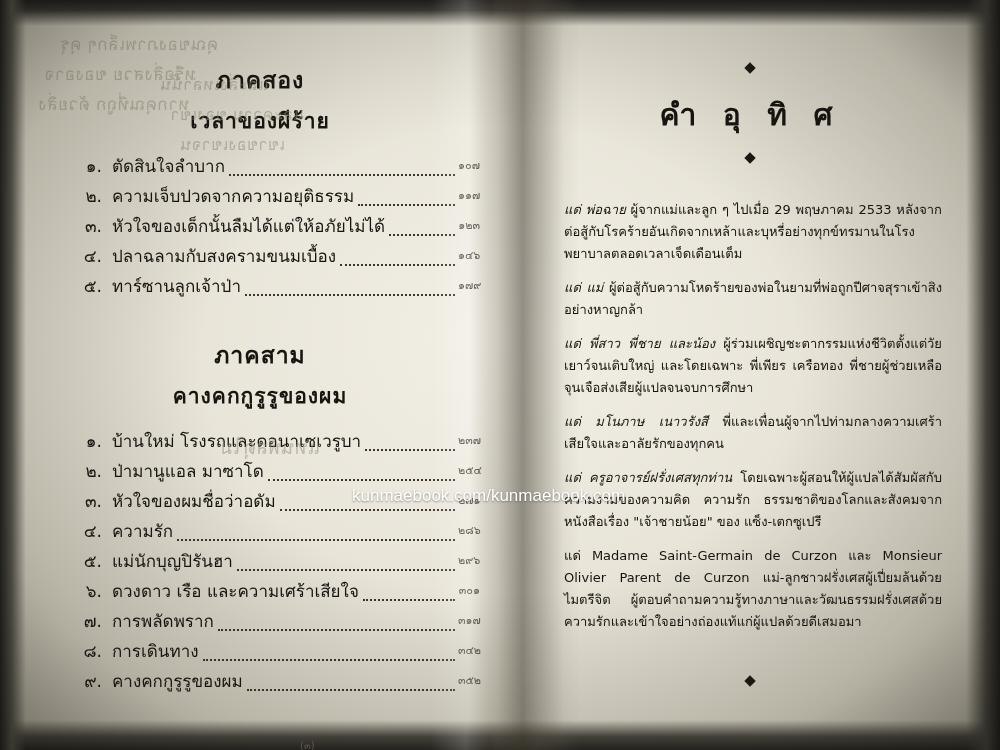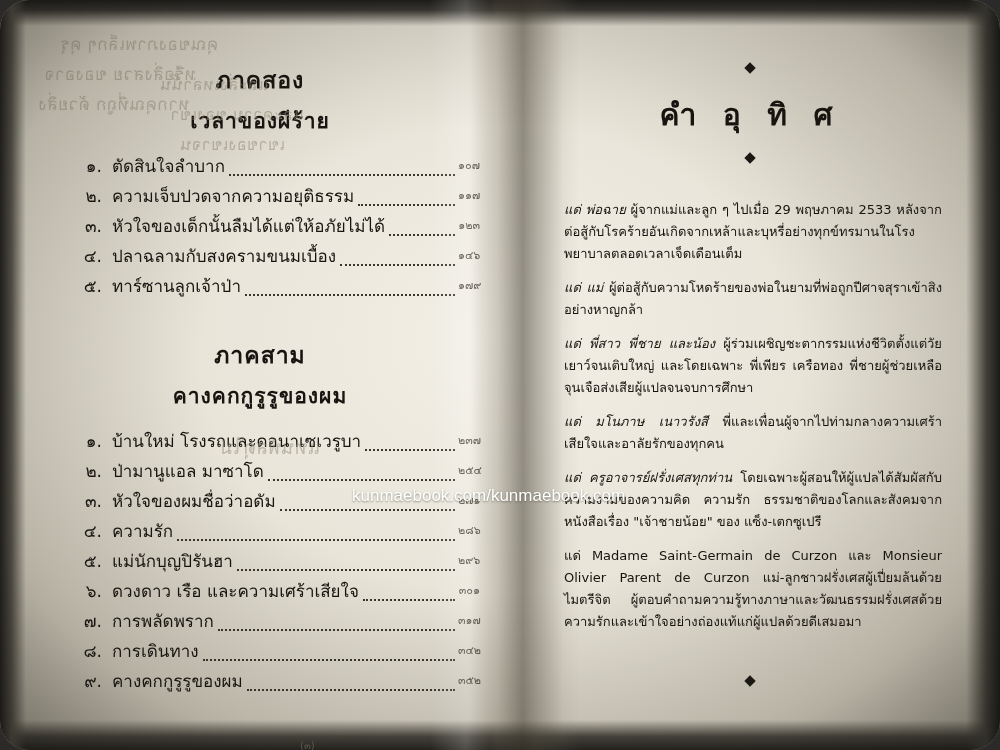--- a/index.html
+++ b/index.html
@@ -13,21 +13,20 @@
     font-family: "DejaVu Sans", sans-serif;
     background: #2b2a28;
   }
   .page {
     position: relative;
     width: 1000px;
     height: 750px;
     background:
       radial-gradient(ellipse at 50% 45%, #f2efe6 0%, #e8e4d8 45%, #d8d3c4 75%, #b9b3a2 100%);
     overflow: hidden;
-    border-radius: 29px;
   }
 
   
   .edge-top {
     position: absolute; left: 0; top: 0; width: 1000px; height: 26px;
     background: linear-gradient(to bottom, #1d1c1a 0%, #3a3833 40%, rgba(120,116,104,0) 100%);
   }
   .edge-bottom {
     position: absolute; left: 0; bottom: 0; width: 1000px; height: 30px;
     background: linear-gradient(to top, #24231f 0%, #4a473f 45%, rgba(130,126,114,0) 100%);

